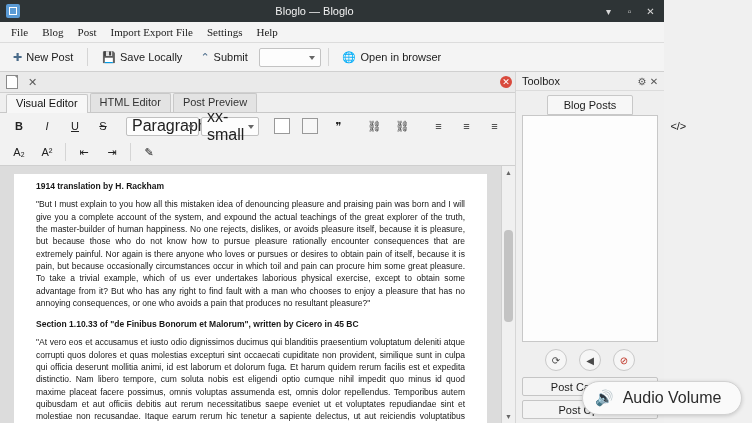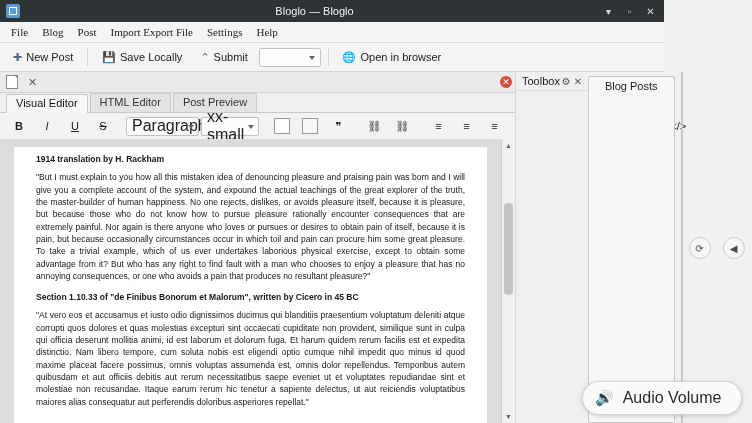--- a/index.html
+++ b/index.html
@@ -360,21 +360,21 @@
     background: #c3c3c3;
     border-radius: 4px;
   }
 
   
   .toolbox {
     width: 148px;
     flex: 0 0 148px;
     background: #efefef;
     display: flex;
-    flex-direction: row;
+    flex-direction: column;
     min-height: 0;
   }
   .toolbox-header {
     height: 18px;
     display: flex;
     align-items: center;
     padding: 0 4px 0 6px;
     font-size: 11px;
     border-bottom: 1px solid #dcdcdc;
     flex: 0 0 18px;
@@ -562,20 +562,29 @@
         <div class="fbtn">≡</div>
         <div class="tsep"></div>
         <div class="fbtn">≔</div>
         <div class="fbtn">≔</div>
         <div class="tsep"></div>
         <div class="fbtn">▦</div>
         <div class="fbtn">―</div>
         <div class="fbtn">&lt;/&gt;</div>
       </div>
 
+      <div class="fmtbar row2">
+        <div class="fbtn">A₂</div>
+        <div class="fbtn">A²</div>
+        <div class="tsep"></div>
+        <div class="fbtn">⇤</div>
+        <div class="fbtn">⇥</div>
+        <div class="tsep"></div>
+        <div class="fbtn">✎</div>
+      </div>
 
       <div class="editorwrap">
         <div class="page">
           <h4>1914 translation by H. Rackham</h4>
           <p>"But I must explain to you how all this mistaken idea of denouncing pleasure and praising pain was born and I will give you a complete account of the system, and expound the actual teachings of the great explorer of the truth, the master-builder of human happiness. No one rejects, dislikes, or avoids pleasure itself, because it is pleasure, but because those who do not know how to pursue pleasure rationally encounter consequences that are extremely painful. Nor again is there anyone who loves or pursues or desires to obtain pain of itself, because it is pain, but because occasionally circumstances occur in which toil and pain can procure him some great pleasure. To take a trivial example, which of us ever undertakes laborious physical exercise, except to obtain some advantage from it? But who has any right to find fault with a man who chooses to enjoy a pleasure that has no annoying consequences, or one who avoids a pain that produces no resultant pleasure?"</p>
           <h4>Section 1.10.33 of "de Finibus Bonorum et Malorum", written by Cicero in 45 BC</h4>
           <p>"At vero eos et accusamus et iusto odio dignissimos ducimus qui blanditiis praesentium voluptatum deleniti atque corrupti quos dolores et quas molestias excepturi sint occaecati cupiditate non provident, similique sunt in culpa qui officia deserunt mollitia animi, id est laborum et dolorum fuga. Et harum quidem rerum facilis est et expedita distinctio. Nam libero tempore, cum soluta nobis est eligendi optio cumque nihil impedit quo minus id quod maxime placeat facere possimus, omnis voluptas assumenda est, omnis dolor repellendus. Temporibus autem quibusdam et aut officiis debitis aut rerum necessitatibus saepe eveniet ut et voluptates repudiandae sint et molestiae non recusandae. Itaque earum rerum hic tenetur a sapiente delectus, ut aut reiciendis voluptatibus maiores alias consequatur aut perferendis doloribus asperiores repellat."</p>
 
         </div>
         <div class="scrollbar-v">

